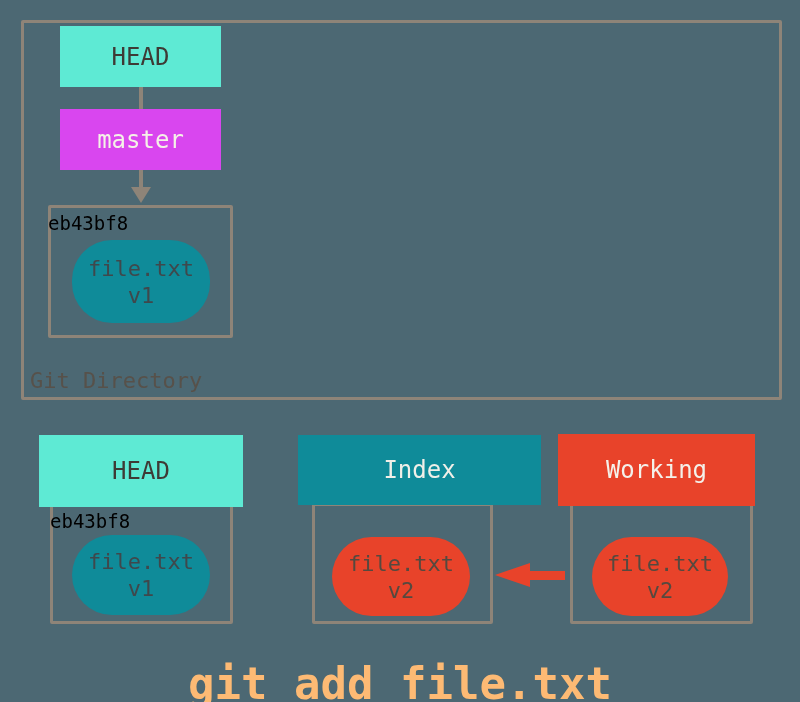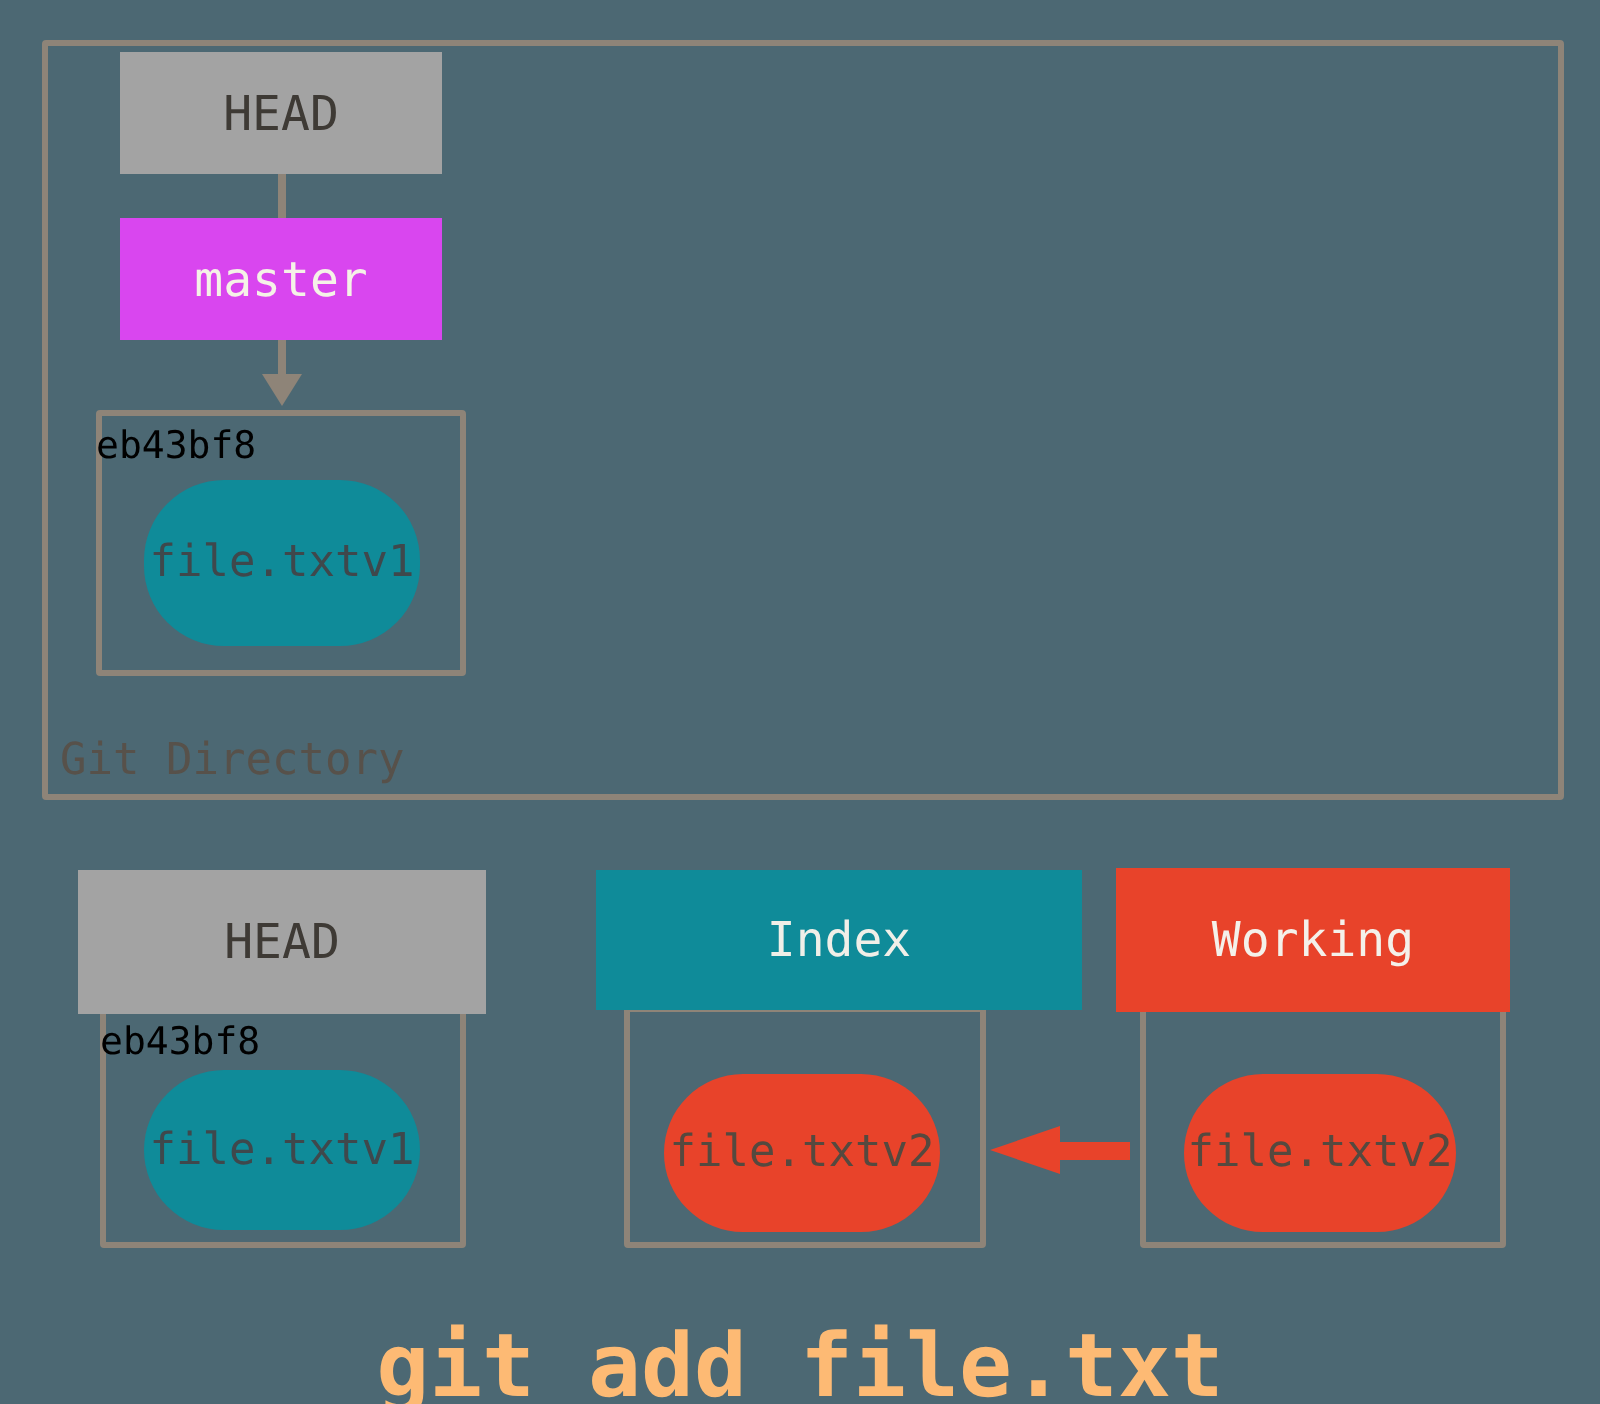--- a/index.html
+++ b/index.html
@@ -5,26 +5,26 @@
   html,body{margin:0;padding:0;background:#4c6873;}
   .stage{
     position:relative;width:800px;height:702px;background:#4c6873;
     font-family:"DejaVu Sans Mono","Liberation Mono",monospace;overflow:hidden;
   }
   .outline{position:absolute;border:3px solid #8e8478;border-radius:2px;background:transparent;}
   .hdr{
     position:absolute;display:flex;align-items:center;justify-content:center;
     font-size:24px;z-index:3;text-align:center;
   }
-  .cream{background:#a3a3a3;color:#3e3a35;}
+  .cream{background:#5eead4;color:#3e3a35;}
   .gold{background:#d946ef;color:#f5f2e7;}
   .tealbg{background:#0f8b99;color:#f0efe8;}
   .orangebg{background:#e8432a;color:#f4f1ea;}
   .blob{
-    position:absolute;border-radius:40px;display:flex;
+    position:absolute;border-radius:40px;display:flex;flex-direction:column;
     align-items:center;justify-content:center;font-size:22px;line-height:27px;z-index:2;
   }
   .blob.teal{background:#0f8b99;color:#3f484c;}
   .blob.orange{background:#e8432a;color:#55493f;}
   .commit-id{
     position:absolute;text-align:left;font-size:19px;color:#000000;z-index:2;
   }
   .vline{position:absolute;width:4px;background:#8e8478;}
   .arrow-down{
     position:absolute;width:0;height:0;

